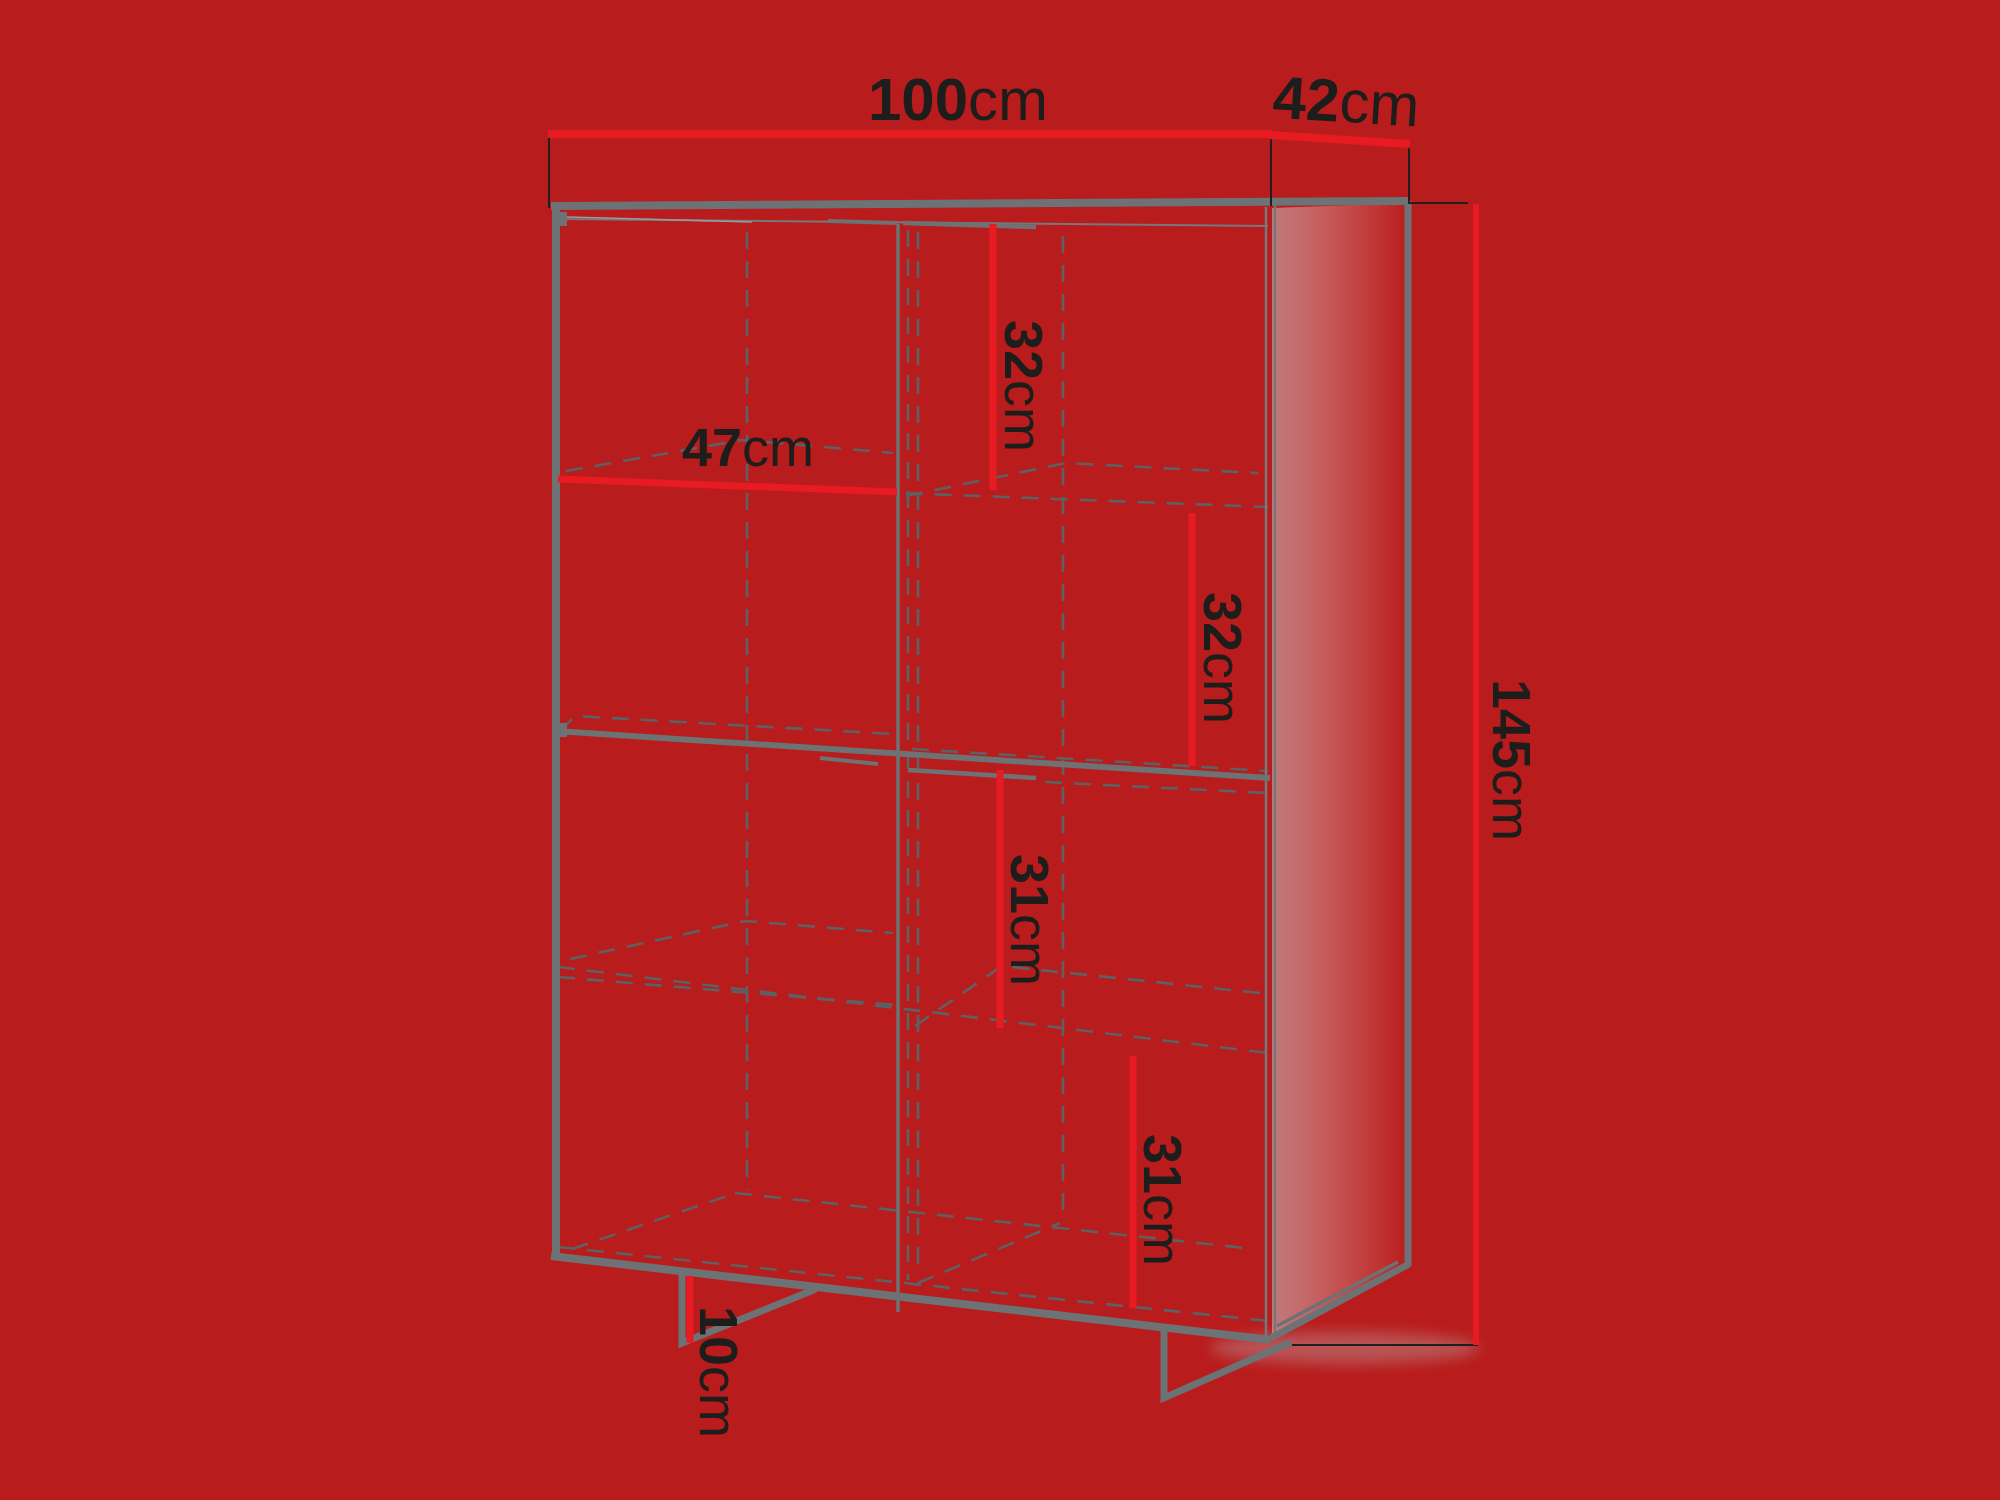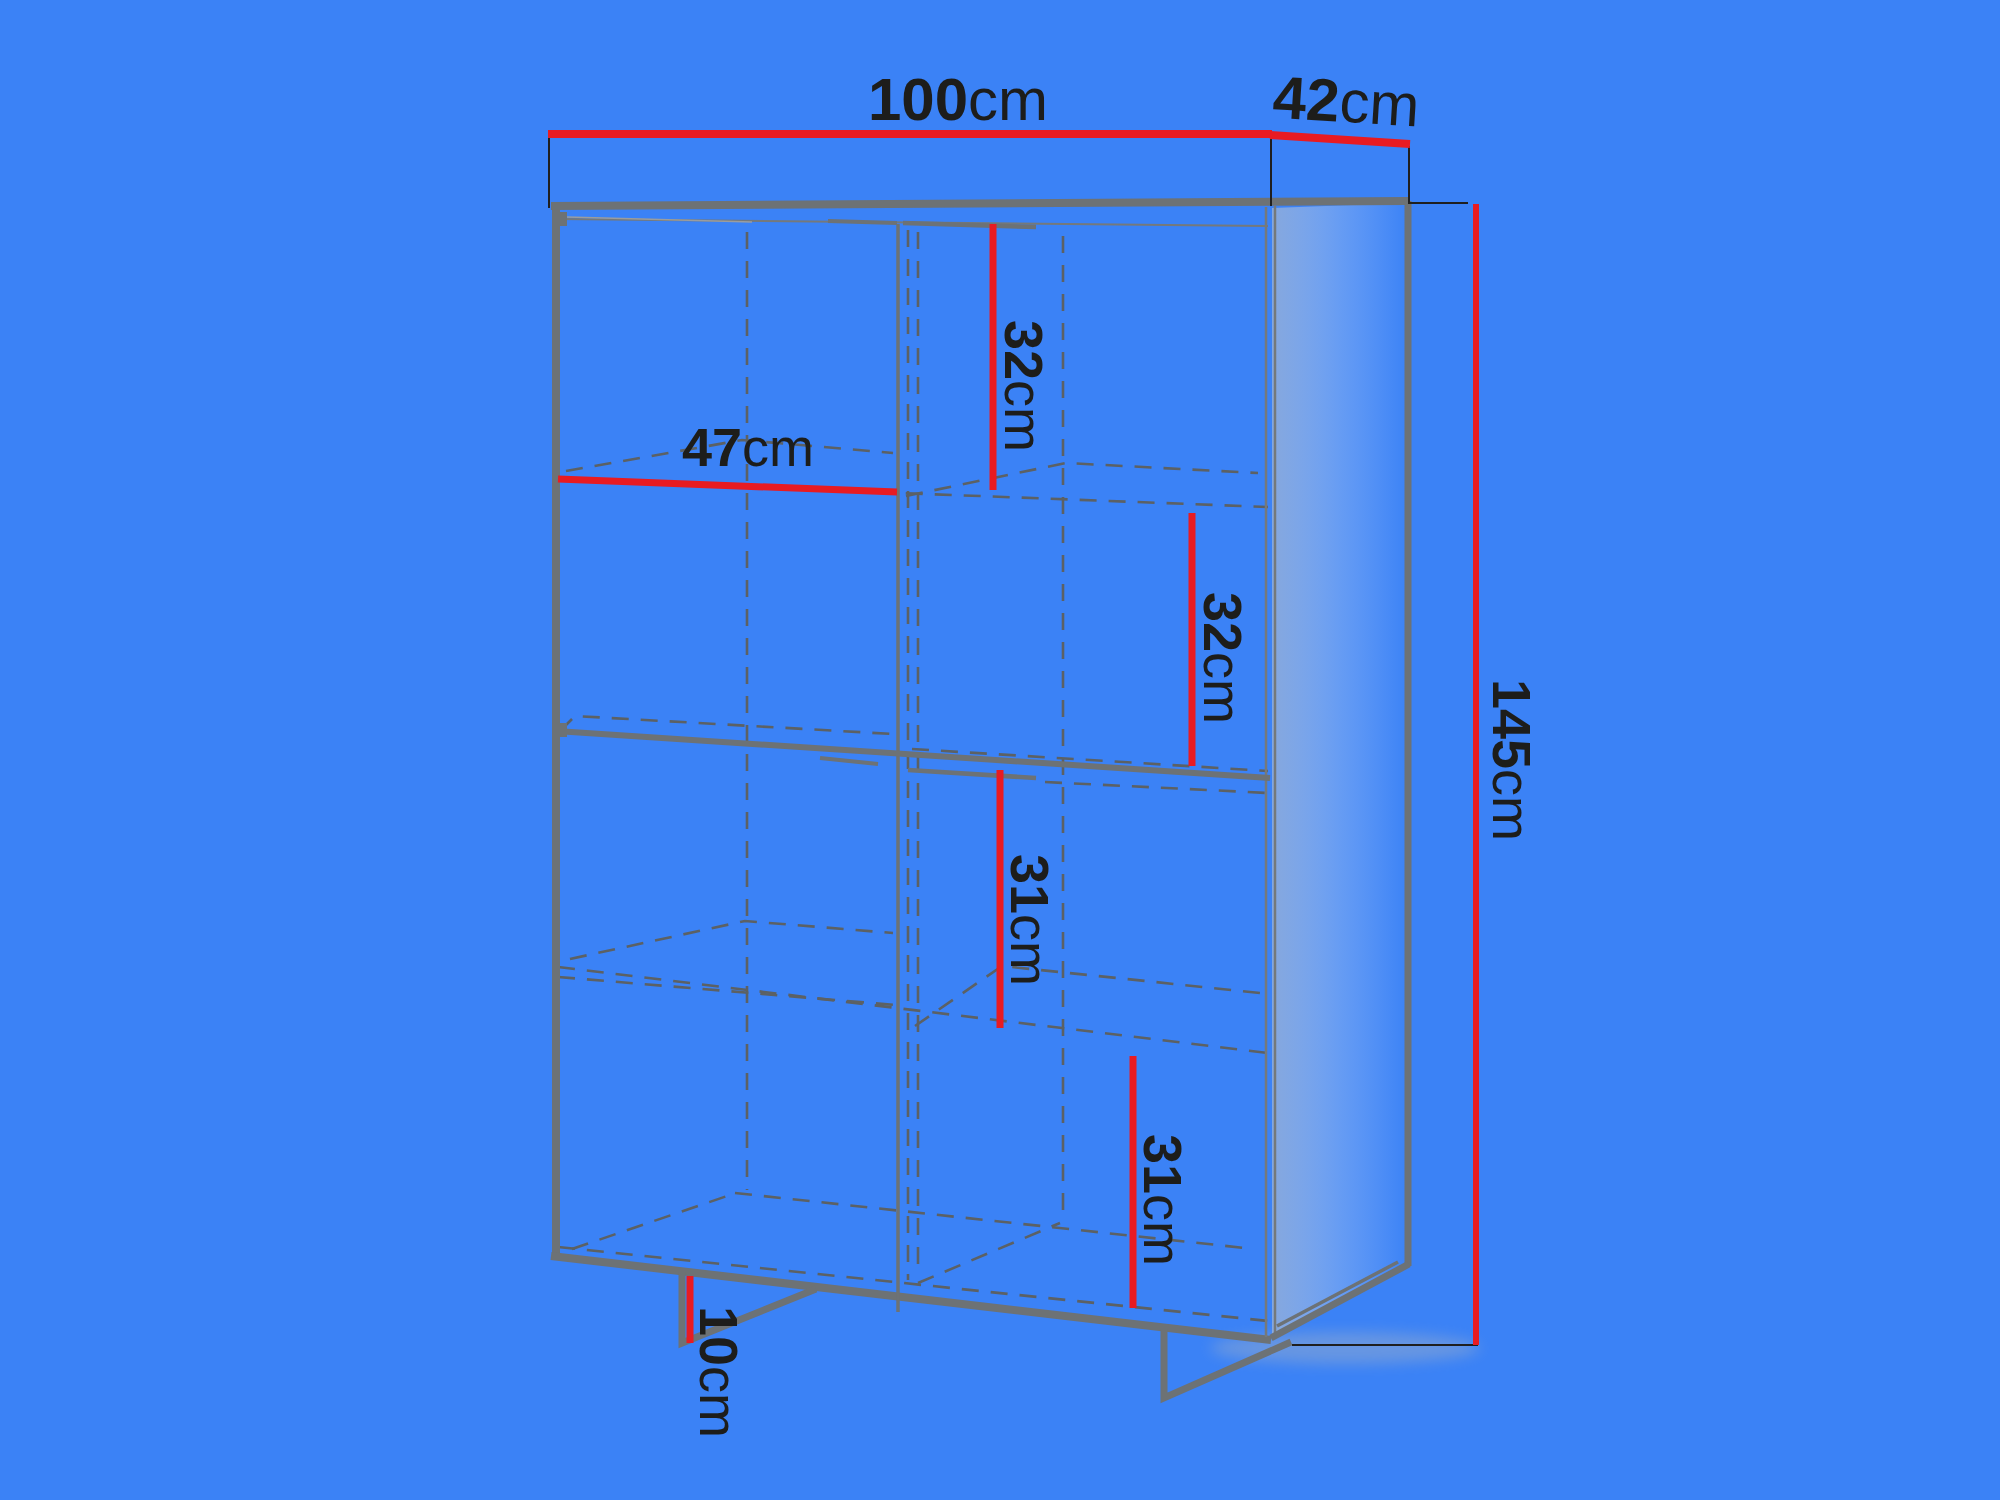--- a/index.html
+++ b/index.html
@@ -1,16 +1,16 @@
 <!DOCTYPE html>
 <html><head>
 <meta charset="utf-8">
 <style>
   html,body{margin:0;padding:0;background:#ffffff;}
-  .stage{position:relative;width:2000px;height:1500px;background:#3b82f6;overflow:hidden;
+  .stage{position:relative;width:2000px;height:1500px;background:#b91c1c;overflow:hidden;
          font-family:"Liberation Sans", sans-serif;}
   svg{position:absolute;left:0;top:0;}
   text{fill:#1d1d1b;}
   .num{font-weight:700;}
   .unit{font-weight:400;}
   .lbl-lg{font-size:60px;}
   .lbl{font-size:54px;}
   .outline{stroke:#6d7275;fill:none;}
   .thin{stroke:#75797b;fill:none;}
   .dash{stroke:#5c6164;stroke-width:2.6;fill:none;stroke-dasharray:17 12;}

